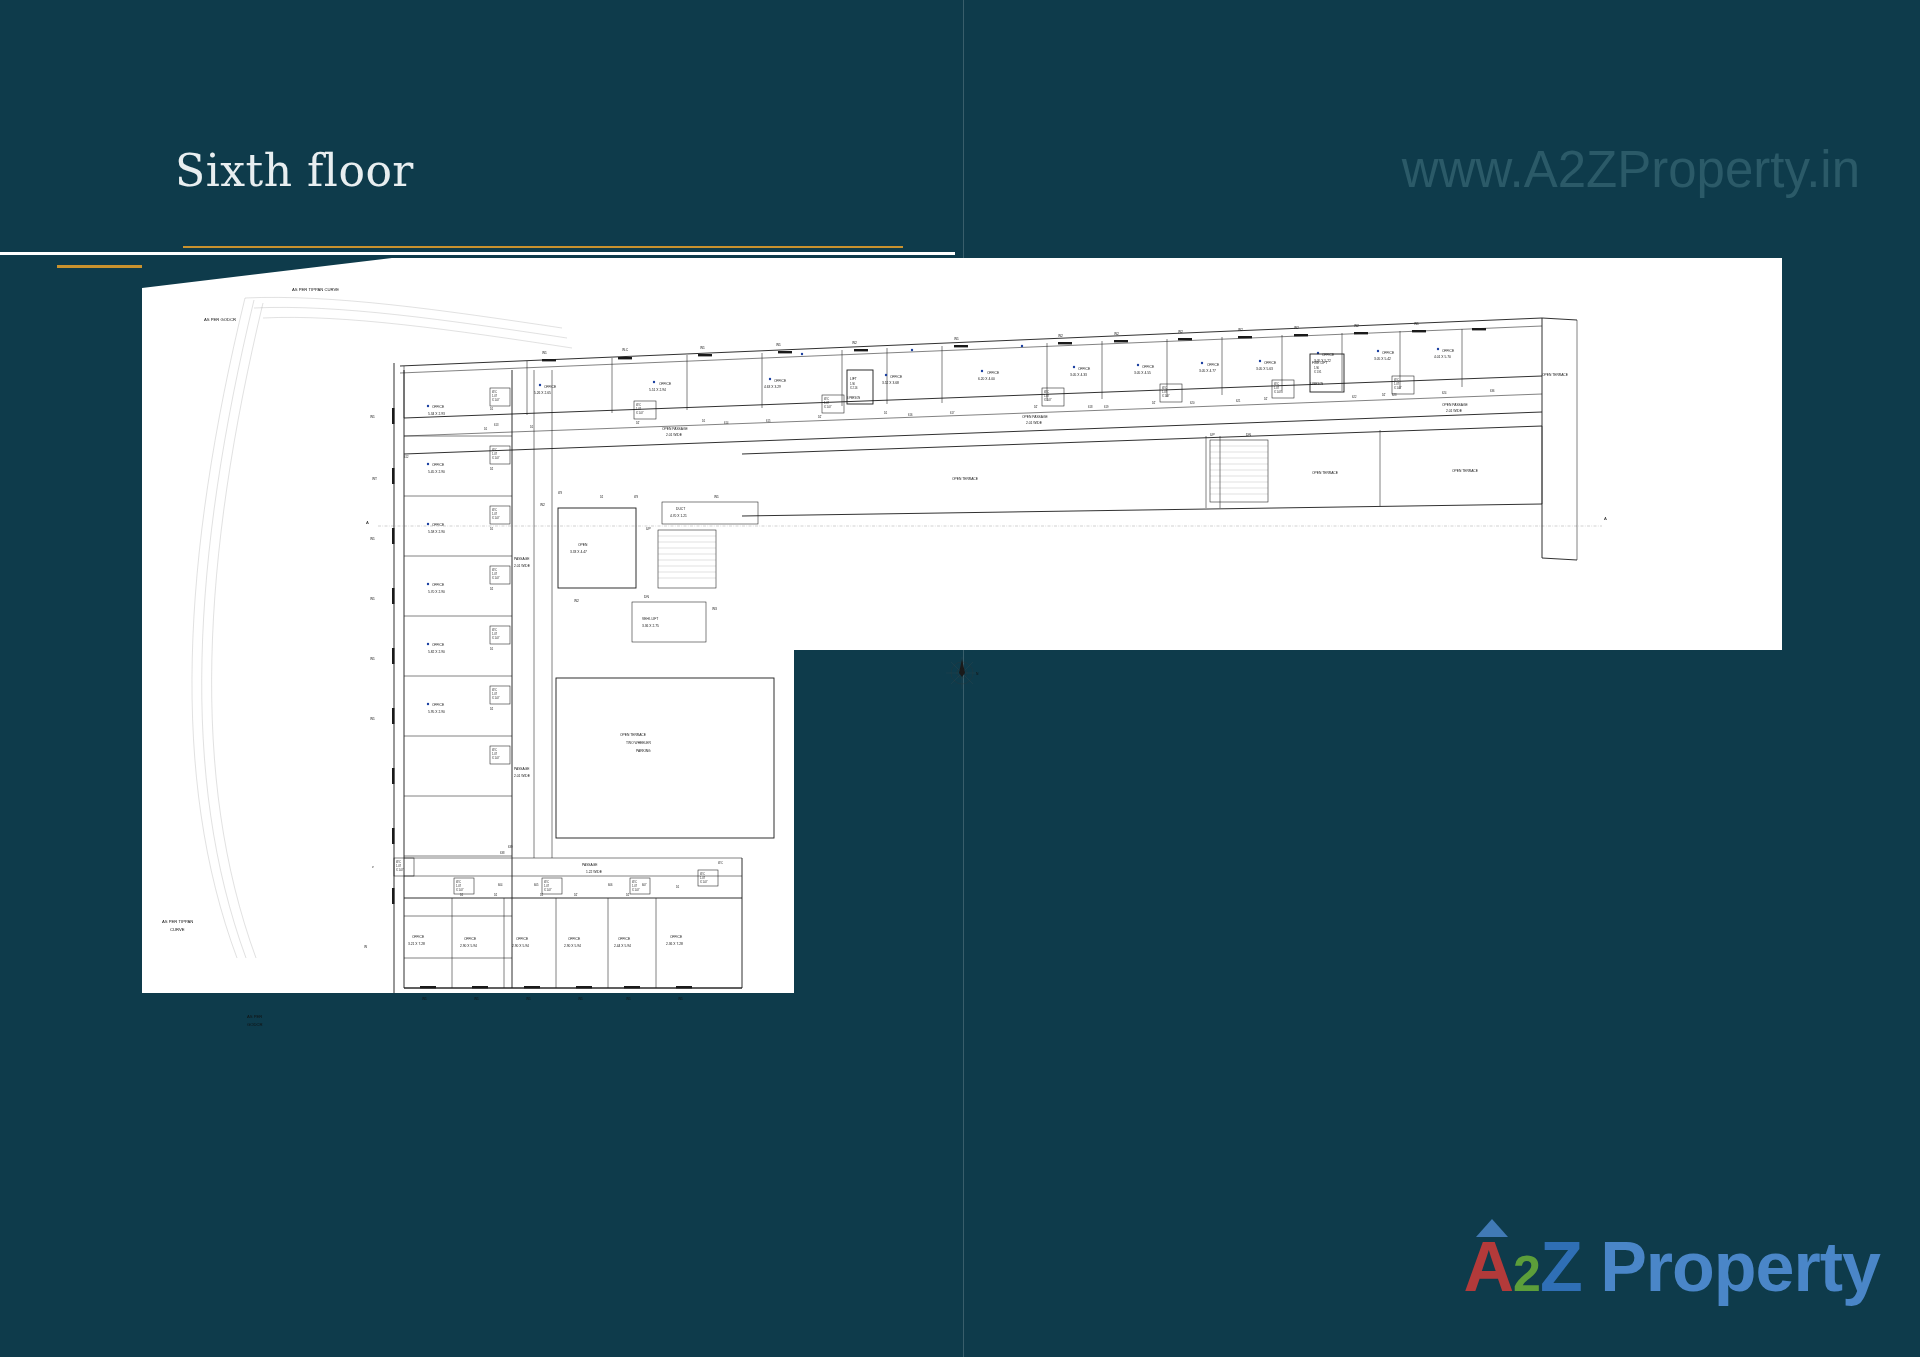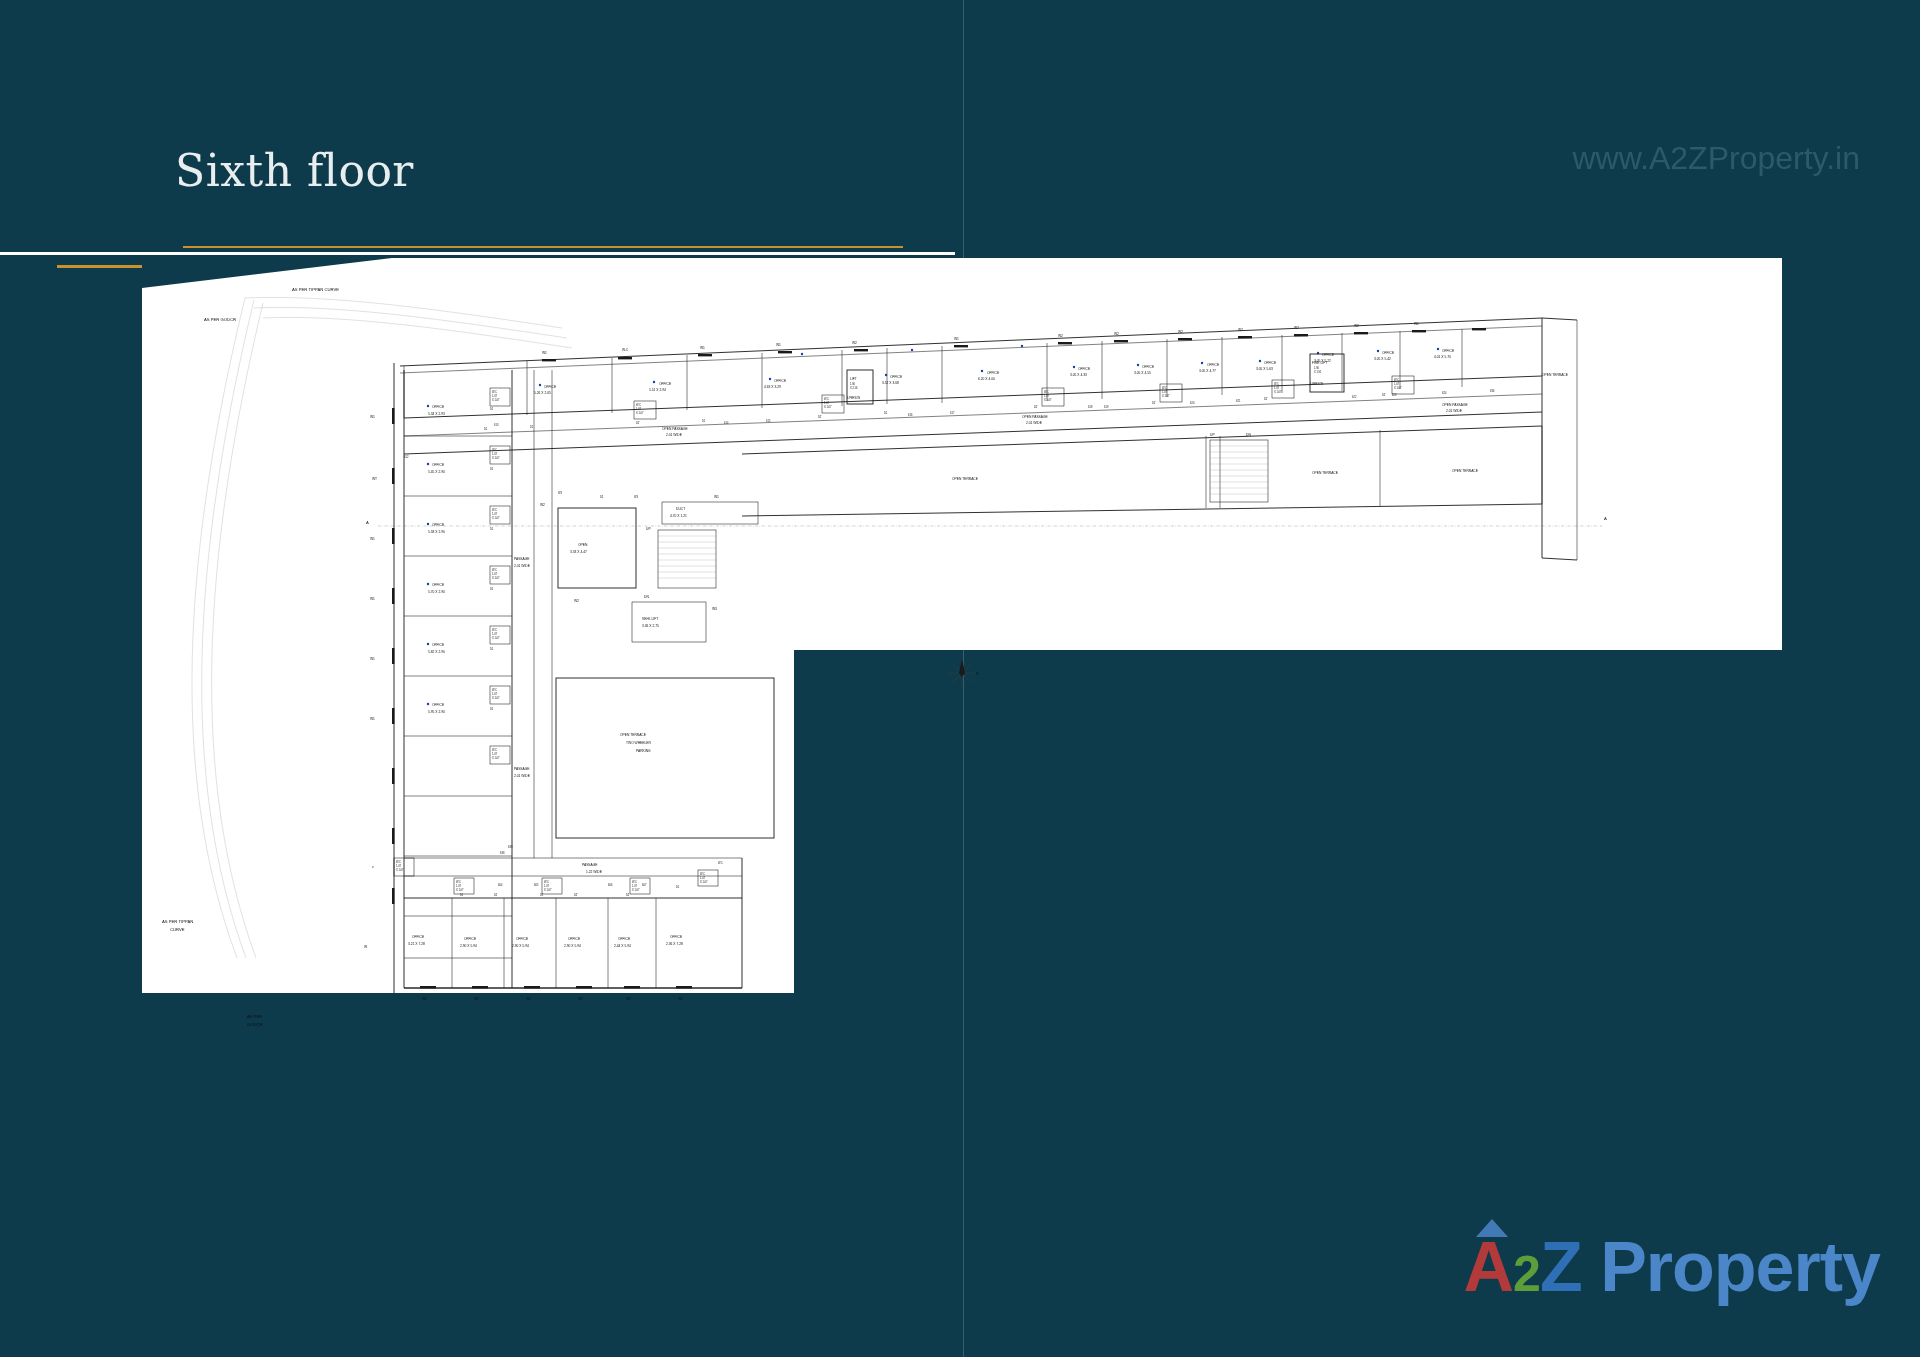--- a/index.html
+++ b/index.html
@@ -9,21 +9,21 @@
   
   .bg{position:absolute;inset:0;background:#0e3b4b;}
   .vline{position:absolute;left:963px;top:0;width:1px;height:1357px;background:rgba(255,255,255,.18);}
 
   .title{position:absolute;left:175px;top:145px;font-family:"DejaVu Serif",serif;
          font-size:44px;color:#e8eef0;letter-spacing:.5px;}
   .rule-white{position:absolute;left:0;top:252px;width:955px;height:3px;background:#ffffff;}
   .rule-gold1{position:absolute;left:183px;top:246px;width:720px;height:2px;background:#c9922e;}
   .rule-gold2{position:absolute;left:57px;top:265px;width:790px;height:3px;background:#c9922e;}
 
-  .wmark-top{position:absolute;right:60px;top:140px;font-size:32px;color:#2b5a68;letter-spacing:0px;}
+  .wmark-top{position:absolute;right:60px;top:140px;font-size:51px;color:#2b5a68;letter-spacing:0px;}
   .wmark-top .a2{color:#2b5a68;}
 
   .brand{position:absolute;right:40px;bottom:50px;font-size:70px;font-weight:bold;letter-spacing:-1px;margin-left:23px;}
   .brand span{display:inline-block;}
   .bA{color:#b33a3a;} .b2{color:#5c9e3a;font-size:50px;} .bZ{color:#2f6fb5;} .bp{color:#4a86c8;}
   .brand .house{position:relative;display:inline-block;}
   .brand .house:before{content:"";position:absolute;left:12px;top:-8px;width:0;height:0;
       border-left:16px solid transparent;border-right:16px solid transparent;border-bottom:18px solid #4a86c8;opacity:.85;}
 
   

